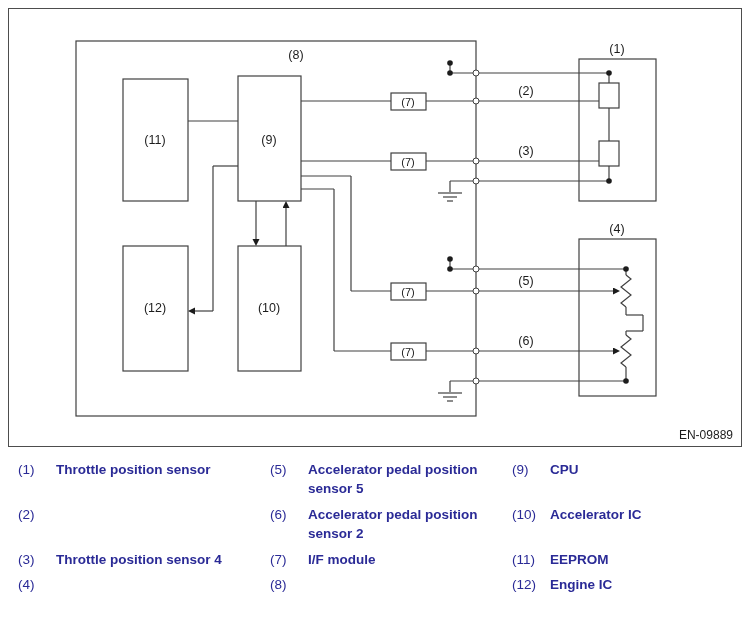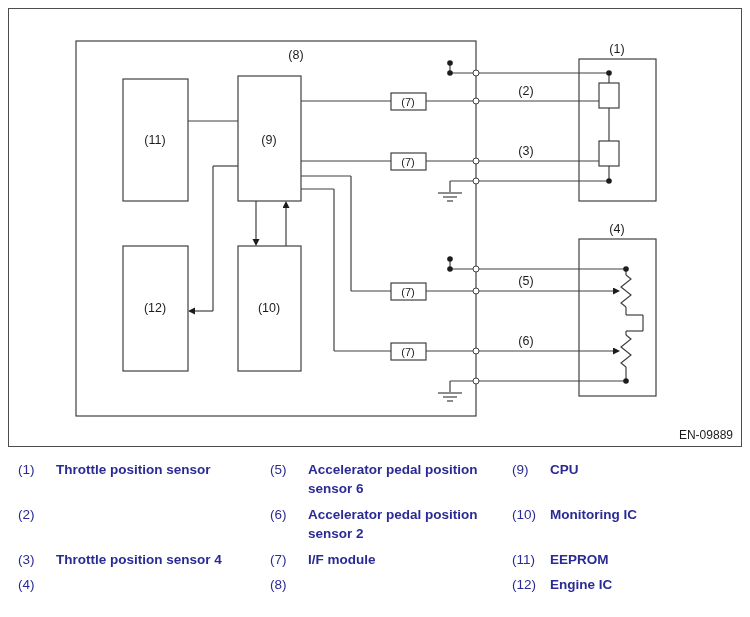--- a/index.html
+++ b/index.html
@@ -185,36 +185,36 @@
     </svg>
   </div>
 
   <div class="legend">
     <div class="legend-item">
       <span class="legend-num">(1)</span>
       <span class="legend-label">Throttle position sensor</span>
     </div>
     <div class="legend-item">
       <span class="legend-num">(5)</span>
-      <span class="legend-label">Accelerator pedal position sensor 6</span>
+      <span class="legend-label">Accelerator pedal position sensor 5</span>
     </div>
     <div class="legend-item">
       <span class="legend-num">(9)</span>
       <span class="legend-label">CPU</span>
     </div>
     <div class="legend-item">
       <span class="legend-num">(2)</span>
     </div>
     <div class="legend-item">
       <span class="legend-num">(6)</span>
       <span class="legend-label">Accelerator pedal position sensor 2</span>
     </div>
     <div class="legend-item">
       <span class="legend-num">(10)</span>
-      <span class="legend-label">Monitoring IC</span>
+      <span class="legend-label">Accelerator IC</span>
     </div>
     <div class="legend-item">
       <span class="legend-num">(3)</span>
       <span class="legend-label">Throttle position sensor 4</span>
     </div>
     <div class="legend-item">
       <span class="legend-num">(7)</span>
       <span class="legend-label">I/F module</span>
     </div>
     <div class="legend-item">

